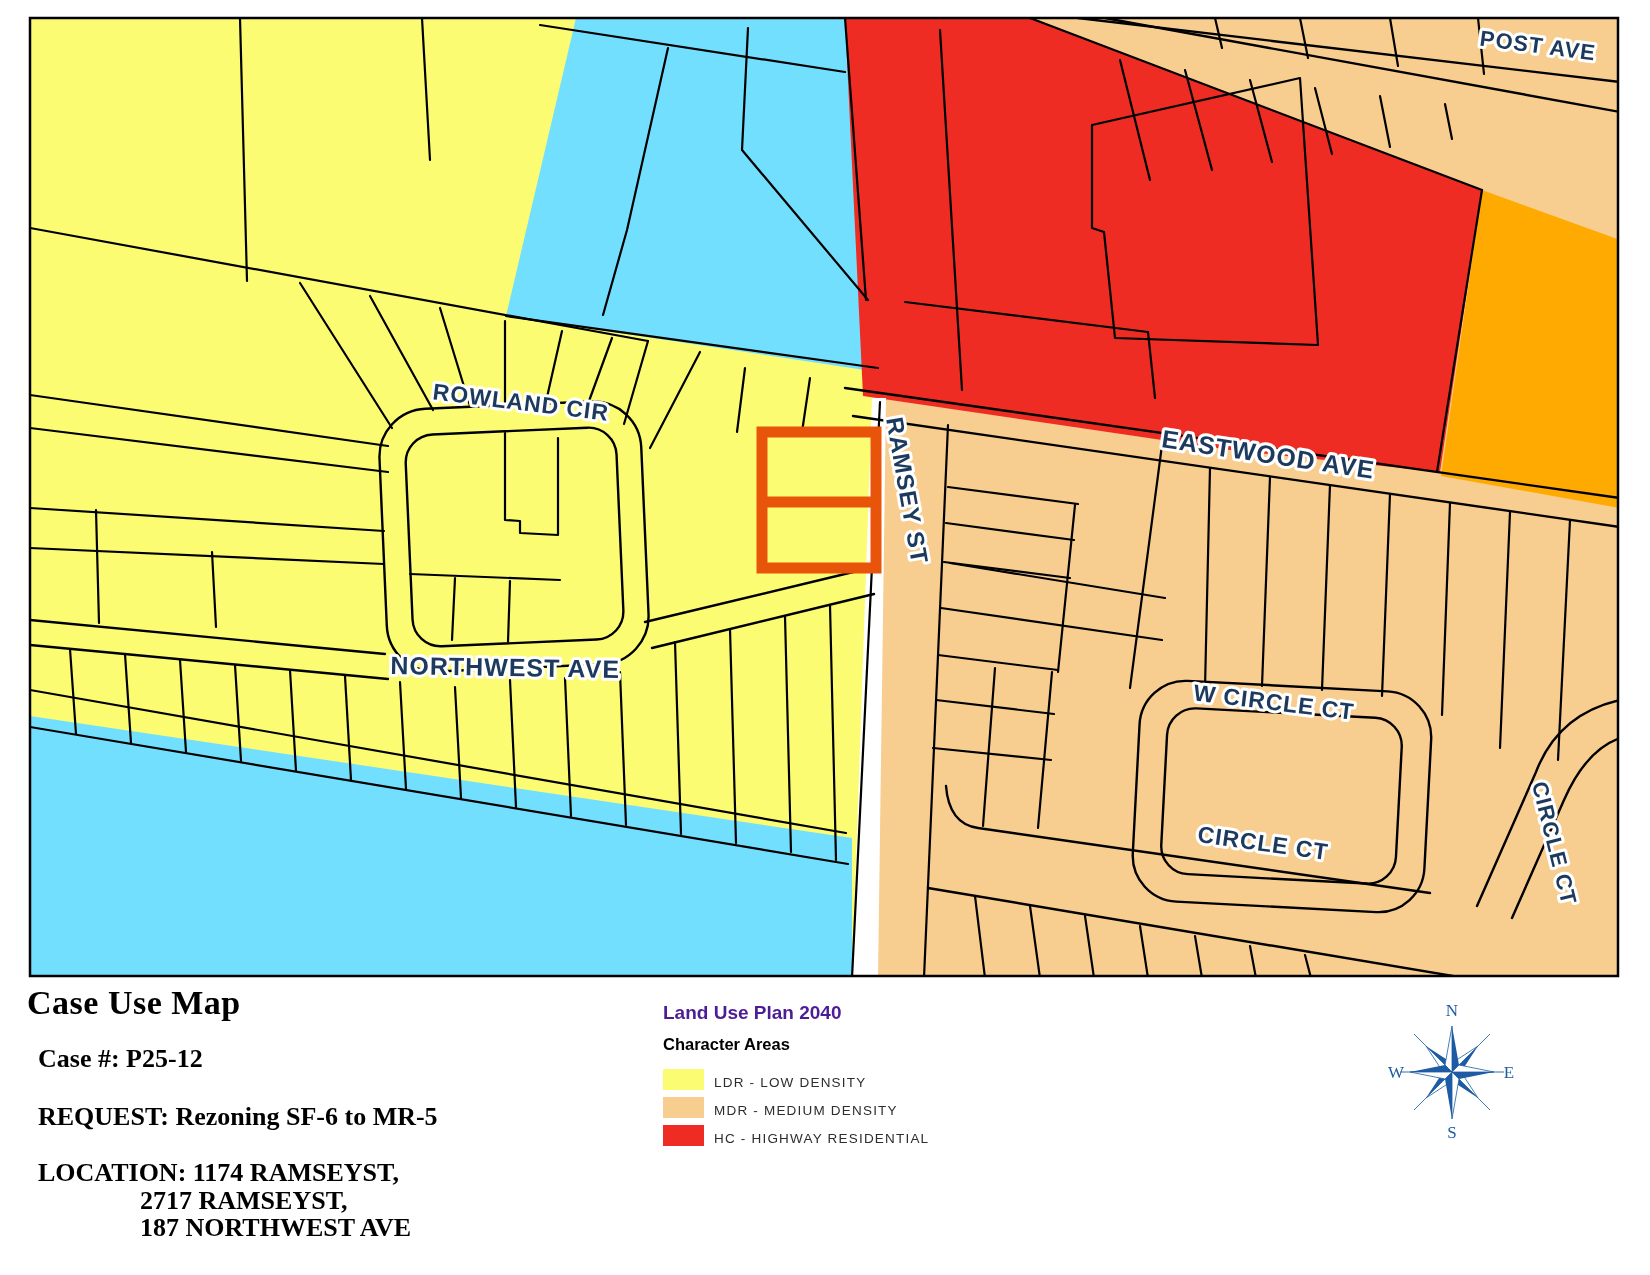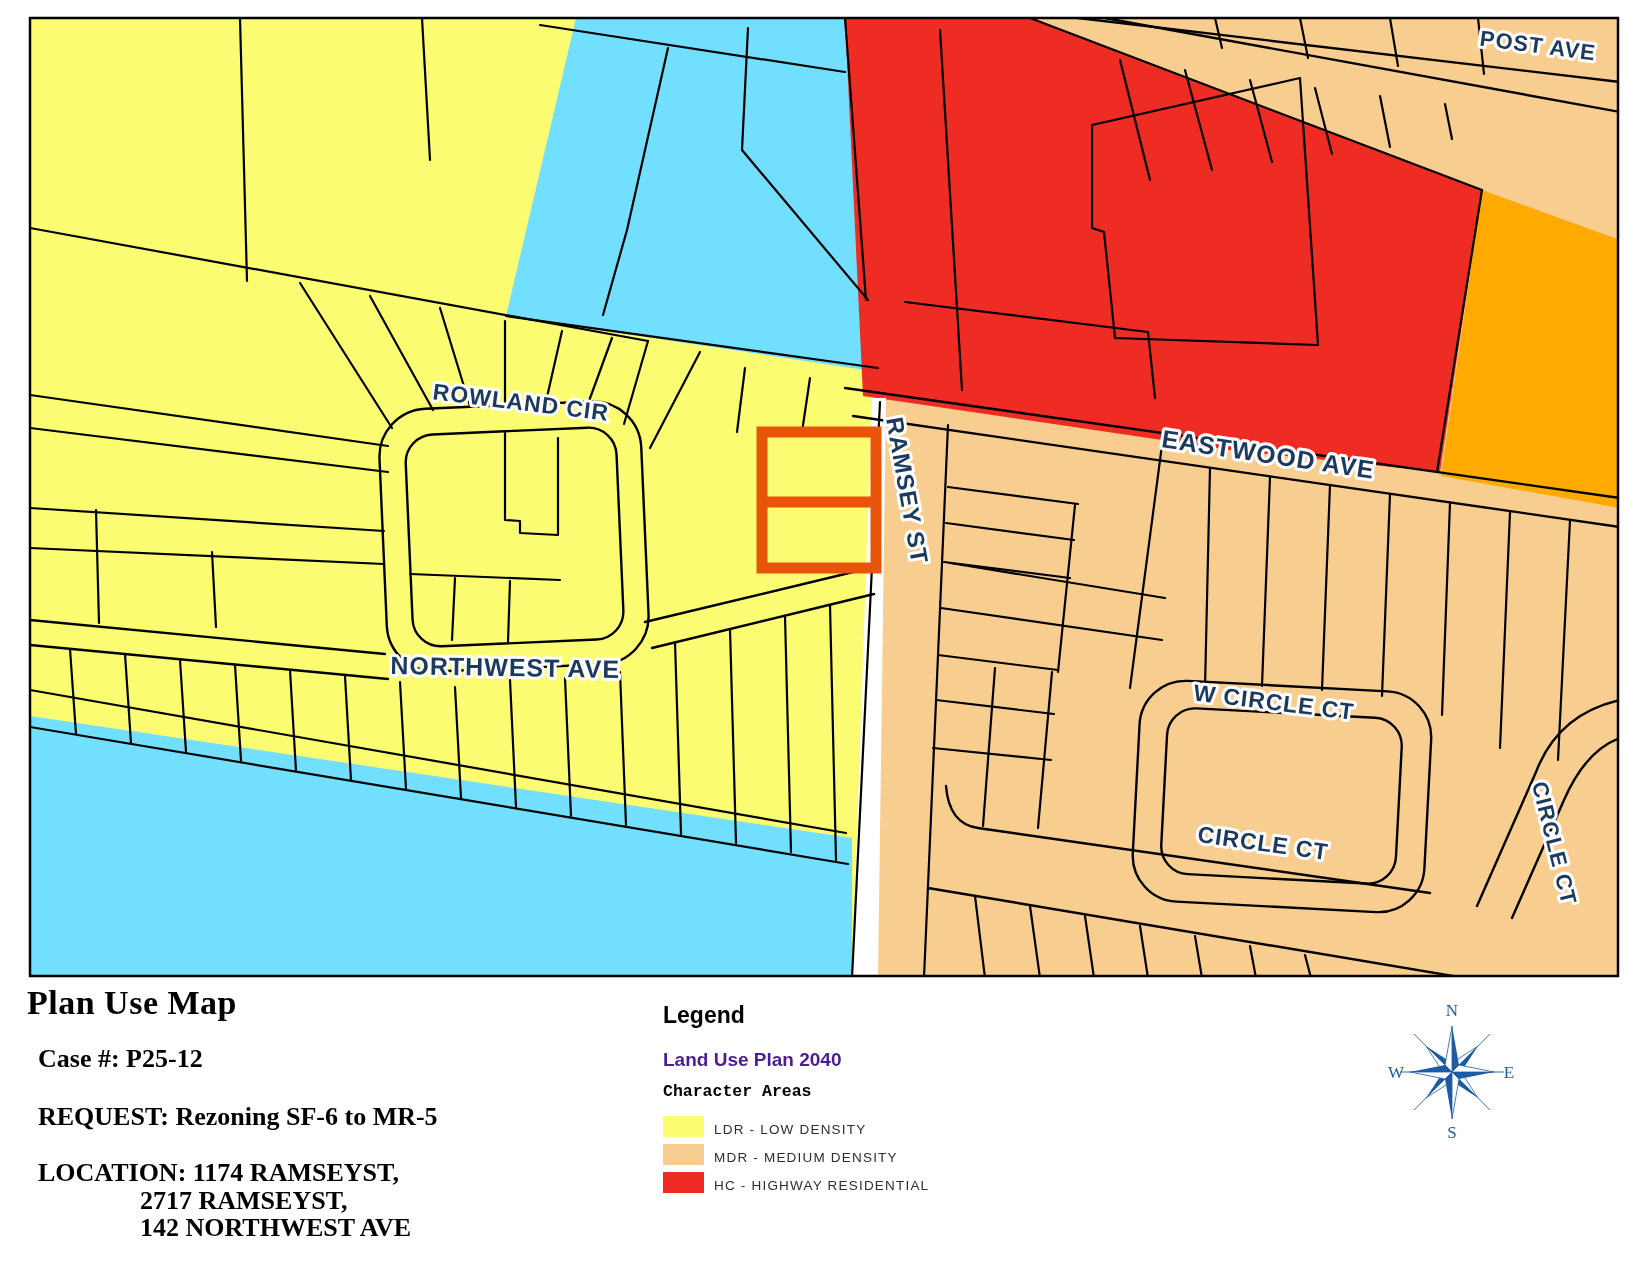--- a/index.html
+++ b/index.html
@@ -21,21 +21,21 @@
   .title-block div{position:absolute;color:#000;font-family:"Liberation Serif", serif;font-weight:bold;white-space:nowrap;}
   .map-title{left:27px;top:984px;font-size:34px;letter-spacing:.5px;}
   .case-line{left:38px;top:1044px;font-size:26px;}
   .request-line{left:38px;top:1102px;font-size:26px;text-align:right;}
   .loc-line1{left:38px;top:1158px;font-size:26px;}
   .loc-line2{left:140px;top:1186px;font-size:26px;}
   .loc-line3{left:140px;top:1213px;font-size:26px;}
   .legend{position:absolute;left:663px;top:1002px;width:420px;}
   .legend-heading{font-size:23px;font-weight:bold;color:#000;margin:0 0 20px 0;}
   .legend-subheading{font-size:19px;font-weight:bold;color:#4c1d95;margin:0 0 11px 0;}
-  .legend-group{font-size:16.5px;font-weight:bold;color:#000;margin:0 0 8px 0;font-family:Liberation Mono, monospace;}
+  .legend-group{font-size:16.5px;font-weight:bold;color:#000;margin:0 0 8px 0;}
   .legend-row{display:flex;align-items:flex-end;height:28px;}
   .legend-swatch{width:41px;height:21px;flex:0 0 41px;margin-right:10px;}
   .legend-label{font-size:13.5px;letter-spacing:1.2px;color:#2d2d2d;white-space:nowrap;}
   .compass{position:absolute;left:1387px;top:997px;}
   .compass text{font-family:"Liberation Serif", serif;font-size:17px;text-anchor:middle;}
 </style>
 </head>
 <body>
 
 <svg class="map-svg" width="1650" height="992" viewBox="0 0 1650 992">
@@ -188,30 +188,29 @@
       <text class="street-label" x="1273" y="710" font-size="23" transform="rotate(7 1273 710)" fill="#1C3A5E">W CIRCLE CT</text>
       <text class="street-label" x="1262" y="851" font-size="23" transform="rotate(8 1262 851)" fill="#1C3A5E">CIRCLE CT</text>
       <text class="street-label" x="1547" y="845" font-size="22" transform="rotate(76 1547 845)" fill="#1C3A5E">CIRCLE CT</text>
     </g>
   </g>
 
   <rect x="30" y="18" width="1588" height="958" fill="none" stroke="#000" stroke-width="2.5"></rect>
 </svg>
 
 <div class="title-block">
-  <div class="map-title">Plan Use Map</div>
+  <div class="map-title">Case Use Map</div>
   <div class="case-line">Case #: P25-12</div>
   <div class="request-line">REQUEST: Rezoning SF-6 to MR-5</div>
   <div class="loc-line1">LOCATION: 1174 RAMSEYST,</div>
   <div class="loc-line2">2717 RAMSEYST,</div>
-  <div class="loc-line3">142 NORTHWEST AVE</div>
+  <div class="loc-line3">187 NORTHWEST AVE</div>
 </div>
 
 <div class="legend">
-  <div class="legend-heading">Legend</div>
   <div class="legend-subheading">Land Use Plan 2040</div>
   <div class="legend-group">Character Areas</div>
   <div>
       <div class="legend-row">
         <span class="legend-swatch" style="background: rgb(252, 252, 115);"></span>
         <span class="legend-label">LDR - LOW DENSITY</span>
       </div>
       <div class="legend-row">
         <span class="legend-swatch" style="background: rgb(248, 205, 144);"></span>
         <span class="legend-label">MDR - MEDIUM DENSITY</span>

